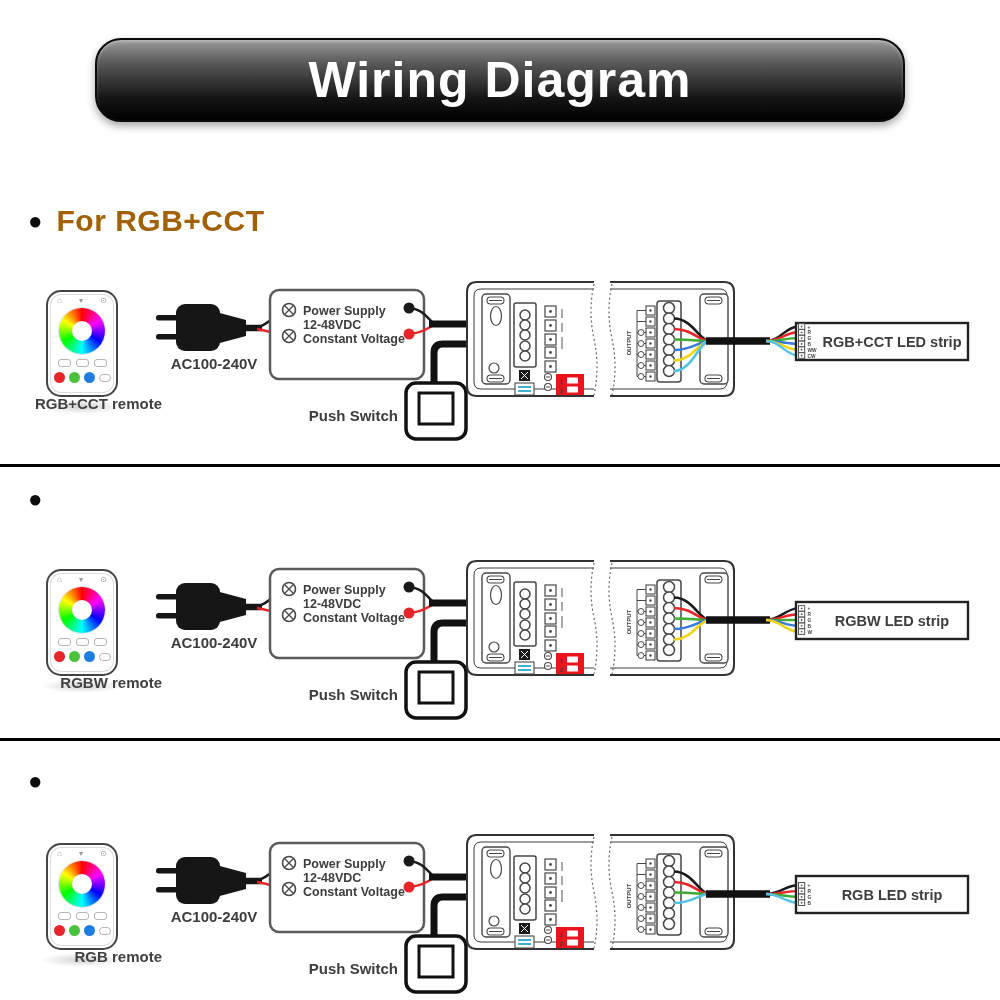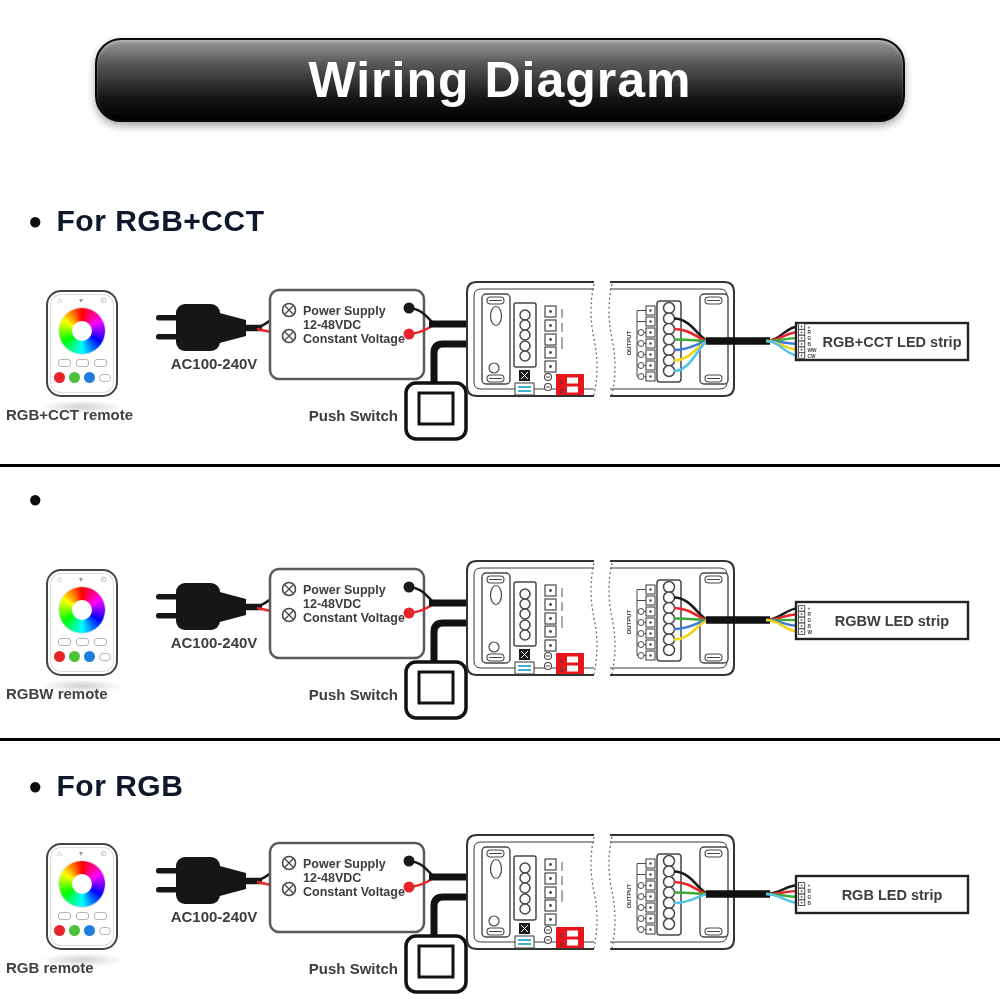--- a/index.html
+++ b/index.html
@@ -18,21 +18,21 @@
     font-weight:bold; letter-spacing:1px; }
 
   
   .sec { position:relative; width:1000px; overflow:hidden; }
   .sec.s0 { height:276px; }
   .sec.s1 { height:274px; border-top:3px solid #000; }
   .sec.s2 { height:300px; border-top:3px solid #000; }
   .sec-header { position:relative; z-index:2; display:flex; align-items:center; gap:14px; padding-left:28px; }
   .s0 .sec-header { padding-top:16px; } .s1 .sec-header { padding-top:20px; } .s2 .sec-header { padding-top:28px; }
   .bullet { font-size:24px; color:#0d0d0d; line-height:1; }
-  .sec-header h2 { font-size:30px; font-weight:bold; letter-spacing:.5px; color:#0f172a; }
+  .sec-header h2 { font-size:30px; font-weight:bold; letter-spacing:.5px; color:#a16207; }
 
   .wiring { position:absolute; left:0; top:0; width:1000px; height:260px; z-index:1; }
   .wiring text { font-family:"Liberation Sans", sans-serif; font-weight:bold; fill:#3d3d3d; }
 
   
   .remote { position:absolute; left:46px; top:102px; width:72px; height:107px;
     background:#fff; border:2px solid #454545; border-radius:15px; z-index:2;
     box-shadow:inset 0 0 0 2px #fff, inset 0 0 0 3px #ddd; }
   .r-top { display:flex; justify-content:space-between; padding:5px 9px 0; font-size:8px; color:#999; line-height:1; }
   .wheel { width:46px; height:46px; border-radius:50%; margin:3px auto 0; position:relative;
@@ -40,21 +40,21 @@
   .wheel::after { content:""; position:absolute; left:13px; top:13px; width:20px; height:20px;
     border-radius:50%; background:#fff; }
   .r-mid { display:flex; justify-content:center; gap:5px; margin-top:5px; }
   .r-mid i { width:13px; height:8px; border:1px solid #b5b5b5; border-radius:3px; }
   .r-dots { display:flex; justify-content:center; align-items:center; gap:4px; margin-top:5px; }
   .r-dots b { width:11px; height:11px; border-radius:50%; display:block; }
   .r-dots .rd { background:#e8252a; } .r-dots .gn { background:#4cc13b; } .r-dots .bl { background:#1f7de0; }
   .r-dots u { width:12px; height:8px; border:1px solid #b5b5b5; border-radius:4px; display:block; }
   .remote-reflection { position:absolute; left:40px; top:212px; width:84px; height:14px; z-index:1;
     background:radial-gradient(ellipse at center, rgba(0,0,0,.18) 0%, rgba(0,0,0,0) 70%); }
-  .remote-label { position:absolute; left:6px; top:218px; width:156px; text-align:left;
+  .remote-label { position:absolute; left:6px; top:207px; width:156px; text-align:right;
     font-size:15px; font-weight:bold; color:#414141; z-index:2; }
 </style>
 </head>
 <body>
 
 <div class="page">
 
   <div class="banner-zone">
     <div class="banner">
       <h1>Wiring Diagram</h1>
@@ -486,21 +486,20 @@
               <circle cx="801.6" cy="164.6" r="0.9" fill="#555"></circle>
               <text x="807.5" y="166.6" font-size="4.8" fill="#333">W</text>
             </g>
         <text x="892" y="159" font-size="14.5" text-anchor="middle" fill="#333">RGBW LED strip</text>
       </g>
     </svg>
   </section>
       <section class="sec s2">
     <div class="sec-header">
       <span class="bullet">●</span>
-      <h2>For RGB</h2>
     </div>
 
     <div class="remote">
       <div class="r-top">
         <span>⌂</span>
         <span>▾</span>
         <span>⊙</span>
       </div>
       <div class="wheel"></div>
       <div class="r-mid">

